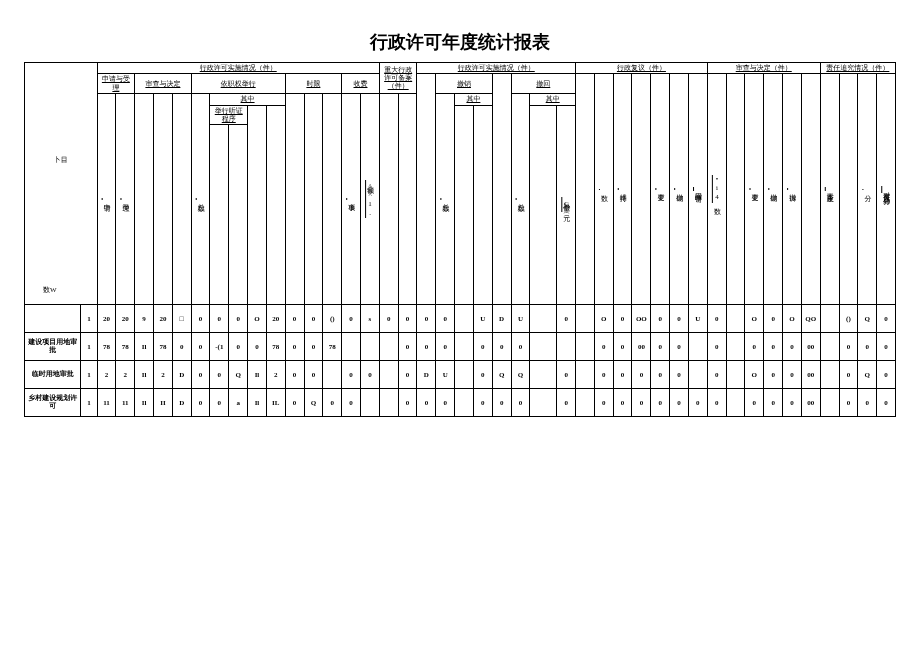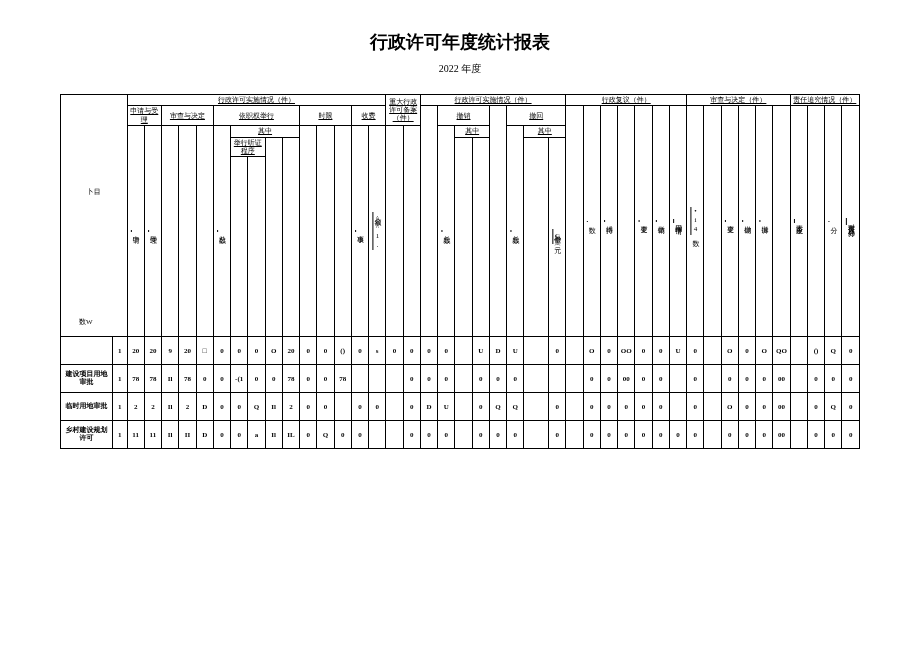--- a/index.html
+++ b/index.html
@@ -5,21 +5,21 @@
     * { box-sizing: border-box; margin: 0; padding: 0; }
     body {
       background: #fff;
       font-family: "SimSun", "宋体", serif;
       width: 920px;
       height: 651px;
       overflow: hidden;
       position: relative;
     }
     .page {
-      padding: 30px 60px;
+      padding: 30px 24px;
     }
     .title {
       text-align: center;
       font-size: 18px;
       font-weight: bold;
       margin-bottom: 8px;
     }
     .subtitle {
       text-align: center;
       font-size: 10px;
@@ -56,21 +56,20 @@
     col.narrow { width: 14px; }
     col.idx { width: 12px; }
     col.label { width: 42px; }
     col.mid { width: 20px; }
   </style>
 </head>
 <body>
 
 <div class="page">
   <div class="title">行政许可年度统计报表</div>
-  <div class="subtitle">2022 年度</div>
 
   <table>
     <colgroup>
       <col class="label">
         <col class="idx">
       <col class="narrow">
         <col class="narrow">
         <col class="narrow">
         <col class="narrow">
         <col class="narrow">

